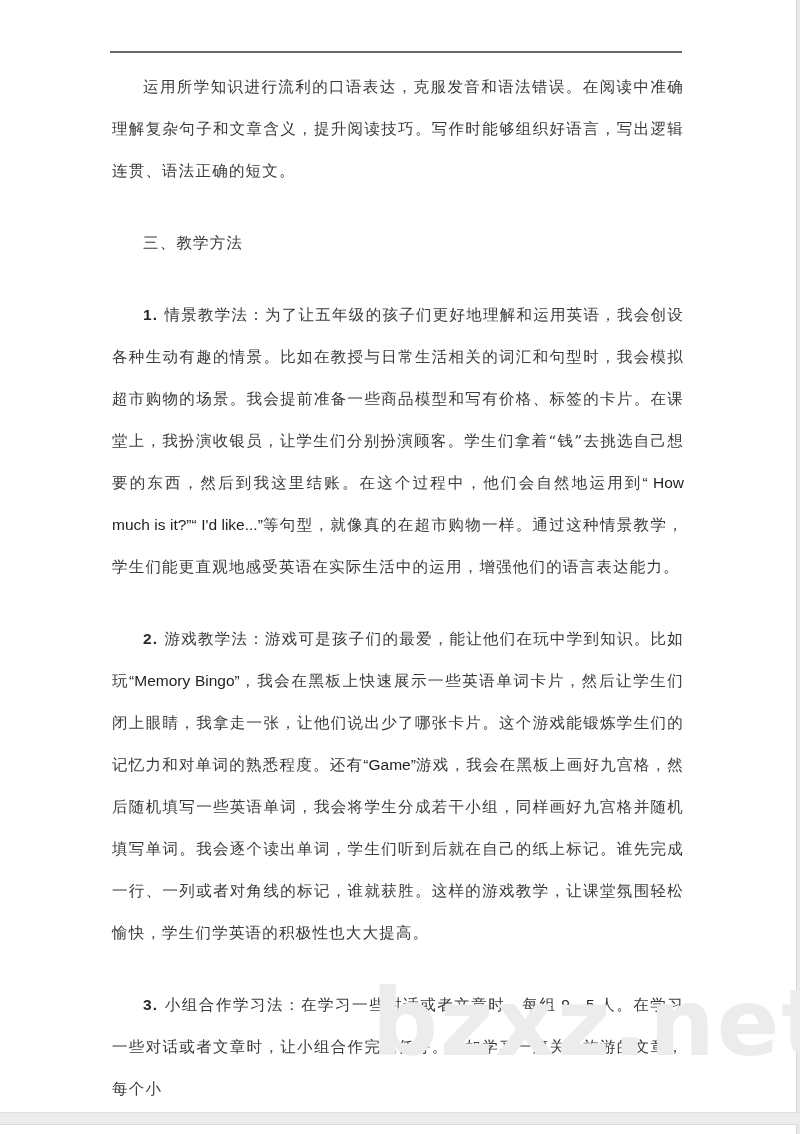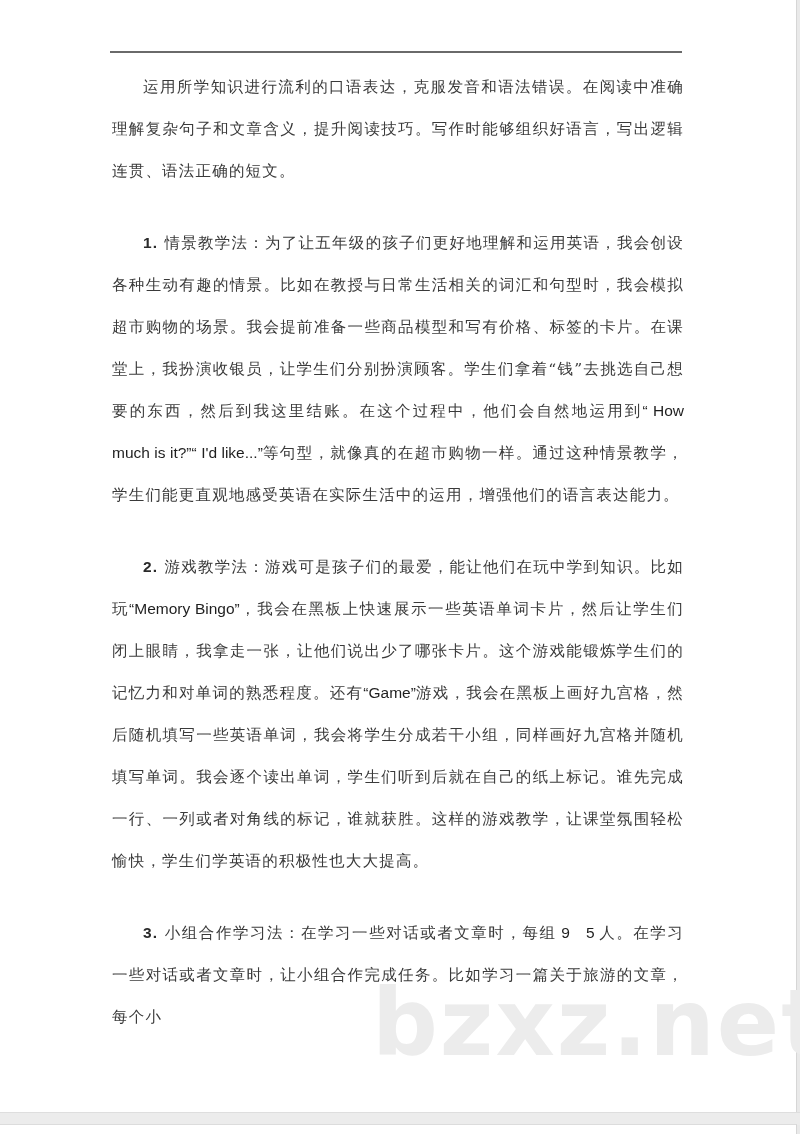--- a/index.html
+++ b/index.html
@@ -43,20 +43,21 @@
 </style>
 </head>
 <body>
 
 <div class="page">
   <div class="header-rule"></div>
 
   <div class="body-text">
     <p>运用所学知识进行流利的口语表达，克服发音和语法错误。在阅读中准确理解复杂句子和文章含义，提升阅读技巧。写作时能够组织好语言，写出逻辑连贯、语法正确的短文。</p>
 
+    <p class="heading">三、教学方法</p>
 
     <p><span class="num">1.</span><span> 情景教学法：为了让五年级的孩子们更好地理解和运用英语，我会创设各种生动有趣的情景。比如在教授与日常生活相关的词汇和句型时，我会模拟超市购物的场景。我会提前准备一些商品模型和写有价格、标签的卡片。在课堂上，我扮演收银员，让学生们分别扮演顾客。学生们拿着“钱”去挑选自己想要的东西，然后到我这里结账。在这个过程中，他们会自然地运用到</span><span class="en">“ How much is it?”“ I'd like...”</span><span>等句型，就像真的在超市购物一样。通过这种情景教学，学生们能更直观地感受英语在实际生活中的运用，增强他们的语言表达能力。</span></p>
 
     <p><span class="num">2.</span><span> 游戏教学法：游戏可是孩子们的最爱，能让他们在玩中学到知识。比如玩</span><span class="en">“Memory Bingo”</span><span>，我会在黑板上快速展示一些英语单词卡片，然后让学生们闭上眼睛，我拿走一张，让他们说出少了哪张卡片。这个游戏能锻炼学生们的记忆力和对单词的熟悉程度。还有</span><span class="en">“Game”</span><span>游戏，我会在黑板上画好九宫格，然后随机填写一些英语单词，我会将学生分成若干小组，同样画好九宫格并随机填写单词。我会逐个读出单词，学生们听到后就在自己的纸上标记。谁先完成一行、一列或者对角线的标记，谁就获胜。这样的游戏教学，让课堂氛围轻松愉快，学生们学英语的积极性也大大提高。</span></p>
 
     <p><span class="num">3.</span><span> 小组合作学习法：在学习一些对话或者文章时，每组</span><span class="en"> 9　5 </span><span>人。在学习一些对话或者文章时，让小组合作完成任务。比如学习一篇关于旅游的文章，每个小</span></p>
   </div>
 
   <div class="watermark">bzxz.net</div>
 </div>

